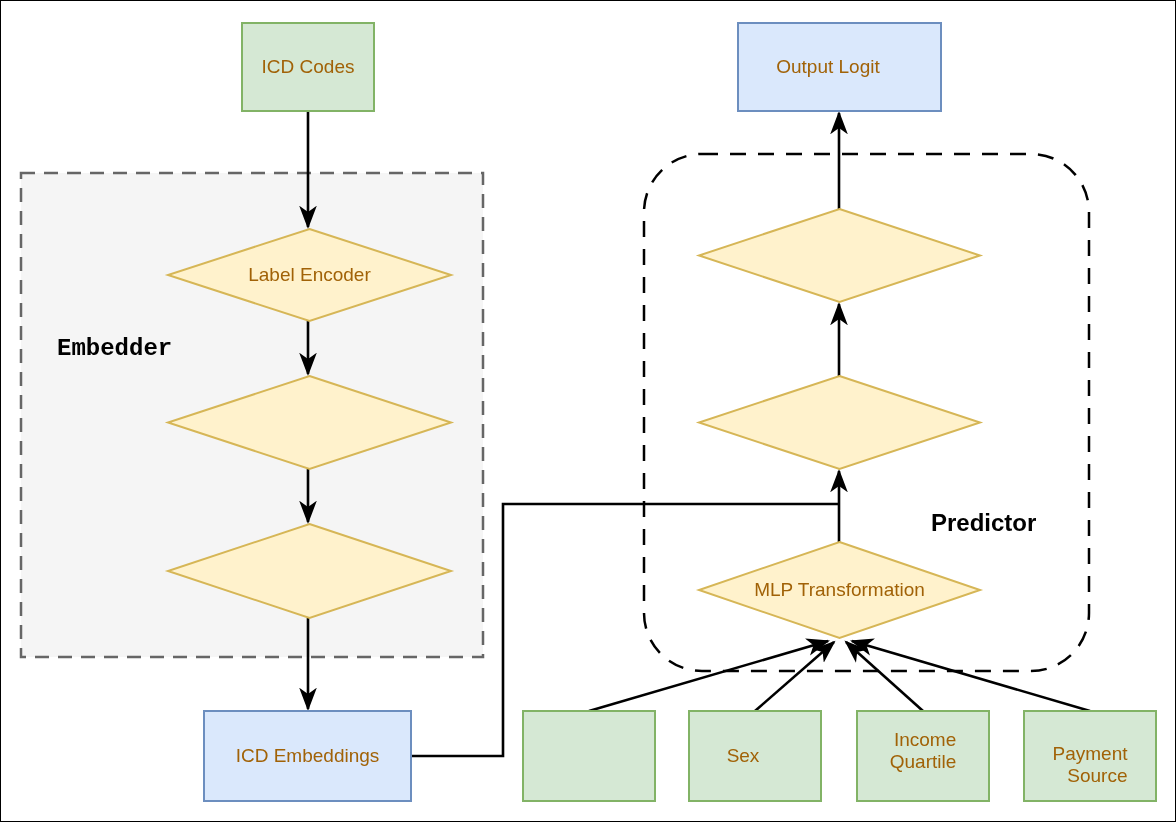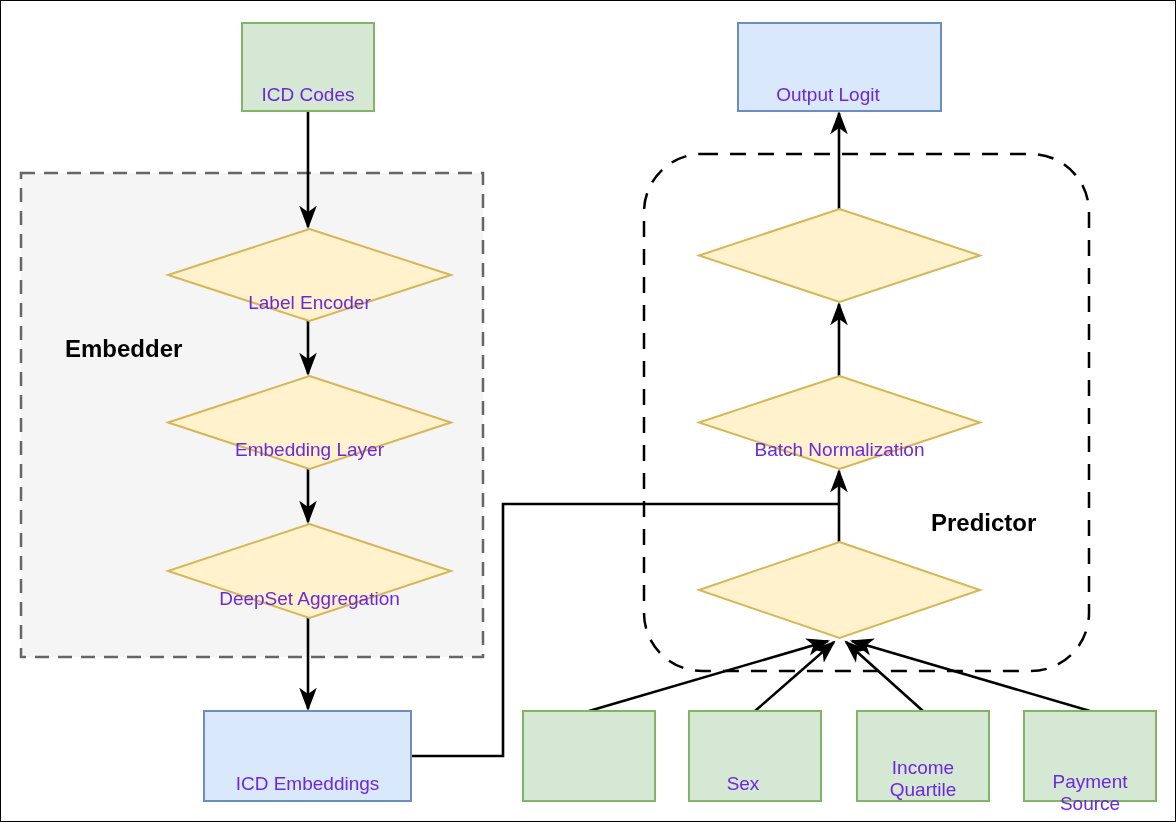--- a/index.html
+++ b/index.html
@@ -25,27 +25,26 @@
     left: 0;
     top: 0;
     width: 1176px;
     height: 822px;
   }
   .node-label {
     position: absolute;
     display: flex;
     align-items: center;
     justify-content: center;
-    text-align: center;
-    color: #6d28d9;
+    text-align: right;
+    color: #a16207;
     font-size: 19px;
     line-height: 1.18;
     pointer-events: none;
     white-space: pre-line;
-    margin-top: 28px;
   }
   .group-label {
     position: absolute;
     font-weight: bold;
     font-size: 24px;
     color: #000000;
     white-space: nowrap;
   }
 </style>
 </head>
@@ -98,36 +97,34 @@
     <polygon points="838.5,375 979,421.5 838.5,468 698,421.5" fill="#fff2cc" stroke="#d6b656" stroke-width="2"></polygon>
     <polygon points="838.5,541 979,589 838.5,637 698,589" fill="#fff2cc" stroke="#d6b656" stroke-width="2"></polygon>
   </svg>
 
   <div class="node-label" style="left:241px; top:22px; width:132px; height:88px;">ICD Codes</div>
 
   <div class="node-label" style="left:737px; top:22px; width:180px; height:88px;">Output Logit</div>
 
   <div class="node-label" style="left:167px; top:228px; width:283px; height:92px;">Label Encoder</div>
 
-  <div class="node-label" style="left:167px; top:375px; width:283px; height:93px;">Embedding Layer</div>
 
-  <div class="node-label" style="left:167px; top:523px; width:283px; height:94px;">DeepSet Aggregation</div>
 
   <div class="node-label" style="left:203px; top:710px; width:207px; height:90px;">ICD Embeddings</div>
 
 
-  <div class="node-label" style="left:698px; top:375px; width:281px; height:93px;">Batch Normalization</div>
 
+  <div class="node-label" style="left:698px; top:541px; width:281px; height:96px;">MLP Transformation</div>
 
 
   <div class="node-label" style="left:688px; top:710px; width:108px; height:90px;">Sex</div>
 
   <div class="node-label" style="left:856px; top:710px; width:132px; height:80px;">Income
 Quartile</div>
 
   <div class="node-label" style="left:1023px; top:710px; width:132px; height:108px;">Payment
 Source</div>
 
-  <div class="group-label" style="left:64px; top:334px;">Embedder</div>
+  <div class="group-label" style="left:56px; top:334px;font-family:Liberation Mono, monospace;">Embedder</div>
 
   <div class="group-label" style="left:930px; top:508px;">Predictor</div>
 
 </div>
 
 </body></html>

